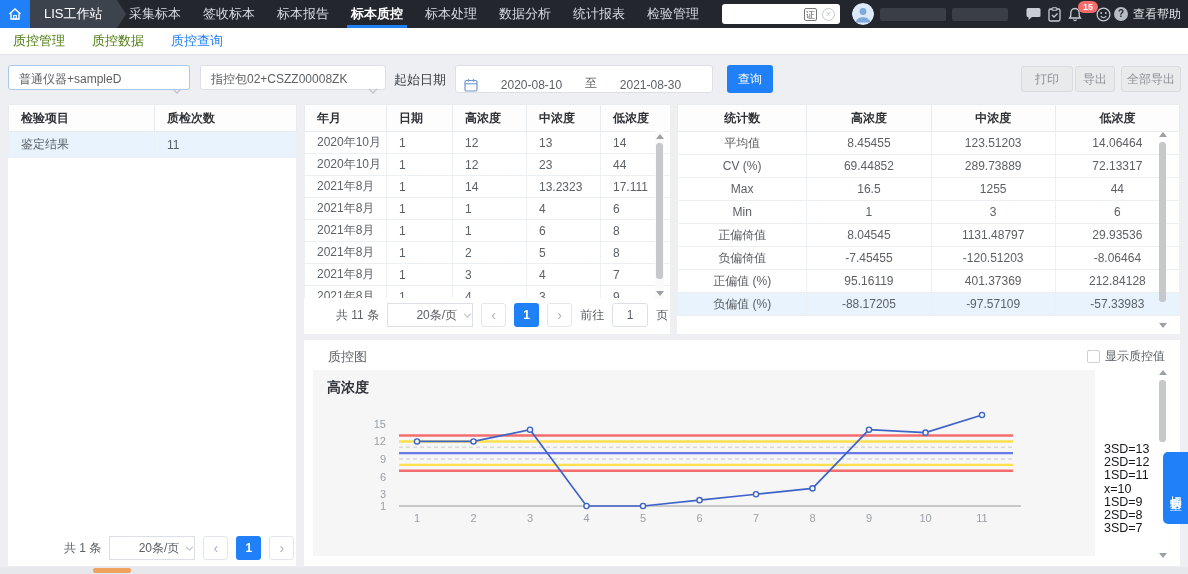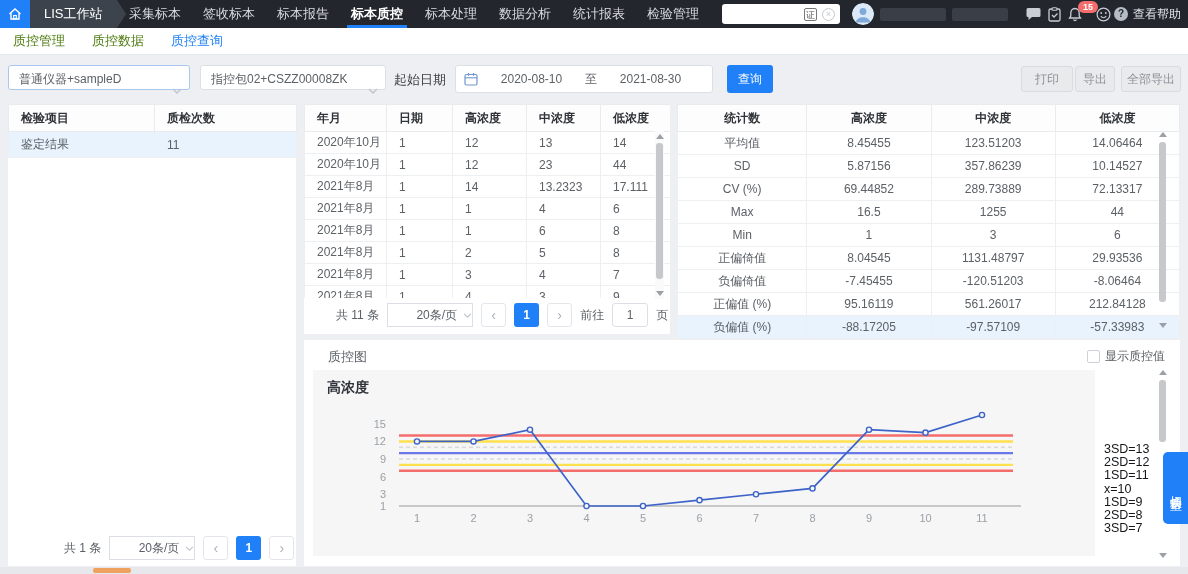--- a/index.html
+++ b/index.html
@@ -26,21 +26,21 @@
   
   .subnav{position:absolute;top:28px;left:0;width:1188px;height:27px;background:#fff;display:flex;align-items:center;padding-left:13px;gap:27px;font-size:13px;box-sizing:border-box;border-bottom:1px solid #e3e6ea;}
   .sub-item{color:#4d7c0f;cursor:pointer;}
   .sub-item.active{color:#2080f7;}
   
   .sel{position:absolute;top:65px;height:25px;background:#fff;border:1px solid #dcdfe6;border-radius:3px;font-size:12px;color:#5c6166;line-height:26px;padding:0 22px 0 10px;box-sizing:border-box;cursor:pointer;}
   .sel .chev{position:absolute;right:7px;top:11px;}
   .sel1{left:8px;width:182px;border-color:#a8c8ef;}
   .sel2{left:200px;width:186px;}
   .date-label{position:absolute;left:394px;top:71px;font-size:13px;color:#3c4043;}
-  .date-box{position:absolute;left:455px;top:65px;width:258px;height:28px;background:#fff;border:1px solid #dcdfe6;border-radius:3px;box-sizing:border-box;display:flex;align-items:center;padding:9px 8px;font-size:12px;color:#5c6166;}
+  .date-box{position:absolute;left:455px;top:65px;width:258px;height:28px;background:#fff;border:1px solid #dcdfe6;border-radius:3px;box-sizing:border-box;display:flex;align-items:flex-end;padding:0 8px;font-size:12px;color:#5c6166;}
   .date-box .dt{flex:1;text-align:center;cursor:pointer;}
   .btn-query{position:absolute;left:727px;top:65px;width:46px;height:28px;background:#2080f7;color:#fff;border-radius:3px;font-size:12px;line-height:28px;text-align:center;cursor:pointer;}
   .btn-gray{position:absolute;top:66px;height:26px;background:#e9eaec;border:1px solid #d9dbde;border-radius:3px;color:#8d9096;font-size:12px;line-height:24px;text-align:center;box-sizing:border-box;cursor:pointer;}
   
   .panel{position:absolute;background:#fff;}
   table{border-collapse:collapse;width:100%;table-layout:fixed;}
   th{font-size:12px;color:#303338;font-weight:bold;text-align:left;padding:0 12px;height:26px;border:1px solid #e9ecef;background:#fdfdfd;white-space:nowrap;overflow:hidden;}
   td{font-size:12px;color:#5c6166;padding:0 12px;height:21px;border:1px solid #edf0f3;white-space:nowrap;overflow:hidden;}
   tr.sel-row{background:#e8f3fd;}
   #items-table td{height:25px;}
@@ -326,26 +326,20 @@
           </tr>
         </thead>
       <tbody>
           <tr>
             <td>平均值</td>
             <td>8.45455</td>
             <td>123.51203</td>
             <td>14.06464</td>
           </tr>
           <tr>
-            <td>SD</td>
-            <td>5.87156</td>
-            <td>357.86239</td>
-            <td>10.14527</td>
-          </tr>
-          <tr>
             <td>CV (%)</td>
             <td>69.44852</td>
             <td>289.73889</td>
             <td>72.13317</td>
           </tr>
           <tr>
             <td>Max</td>
             <td>16.5</td>
             <td>1255</td>
             <td>44</td>
@@ -364,21 +358,21 @@
           </tr>
           <tr>
             <td>负偏倚值</td>
             <td>-7.45455</td>
             <td>-120.51203</td>
             <td>-8.06464</td>
           </tr>
           <tr>
             <td>正偏值 (%)</td>
             <td>95.16119</td>
-            <td>561.26017</td>
+            <td>401.37369</td>
             <td>212.84128</td>
           </tr>
           <tr class="sel-row">
             <td>负偏值 (%)</td>
             <td>-88.17205</td>
             <td>-97.57109</td>
             <td>-57.33983</td>
           </tr>
         </tbody>
     </table>

